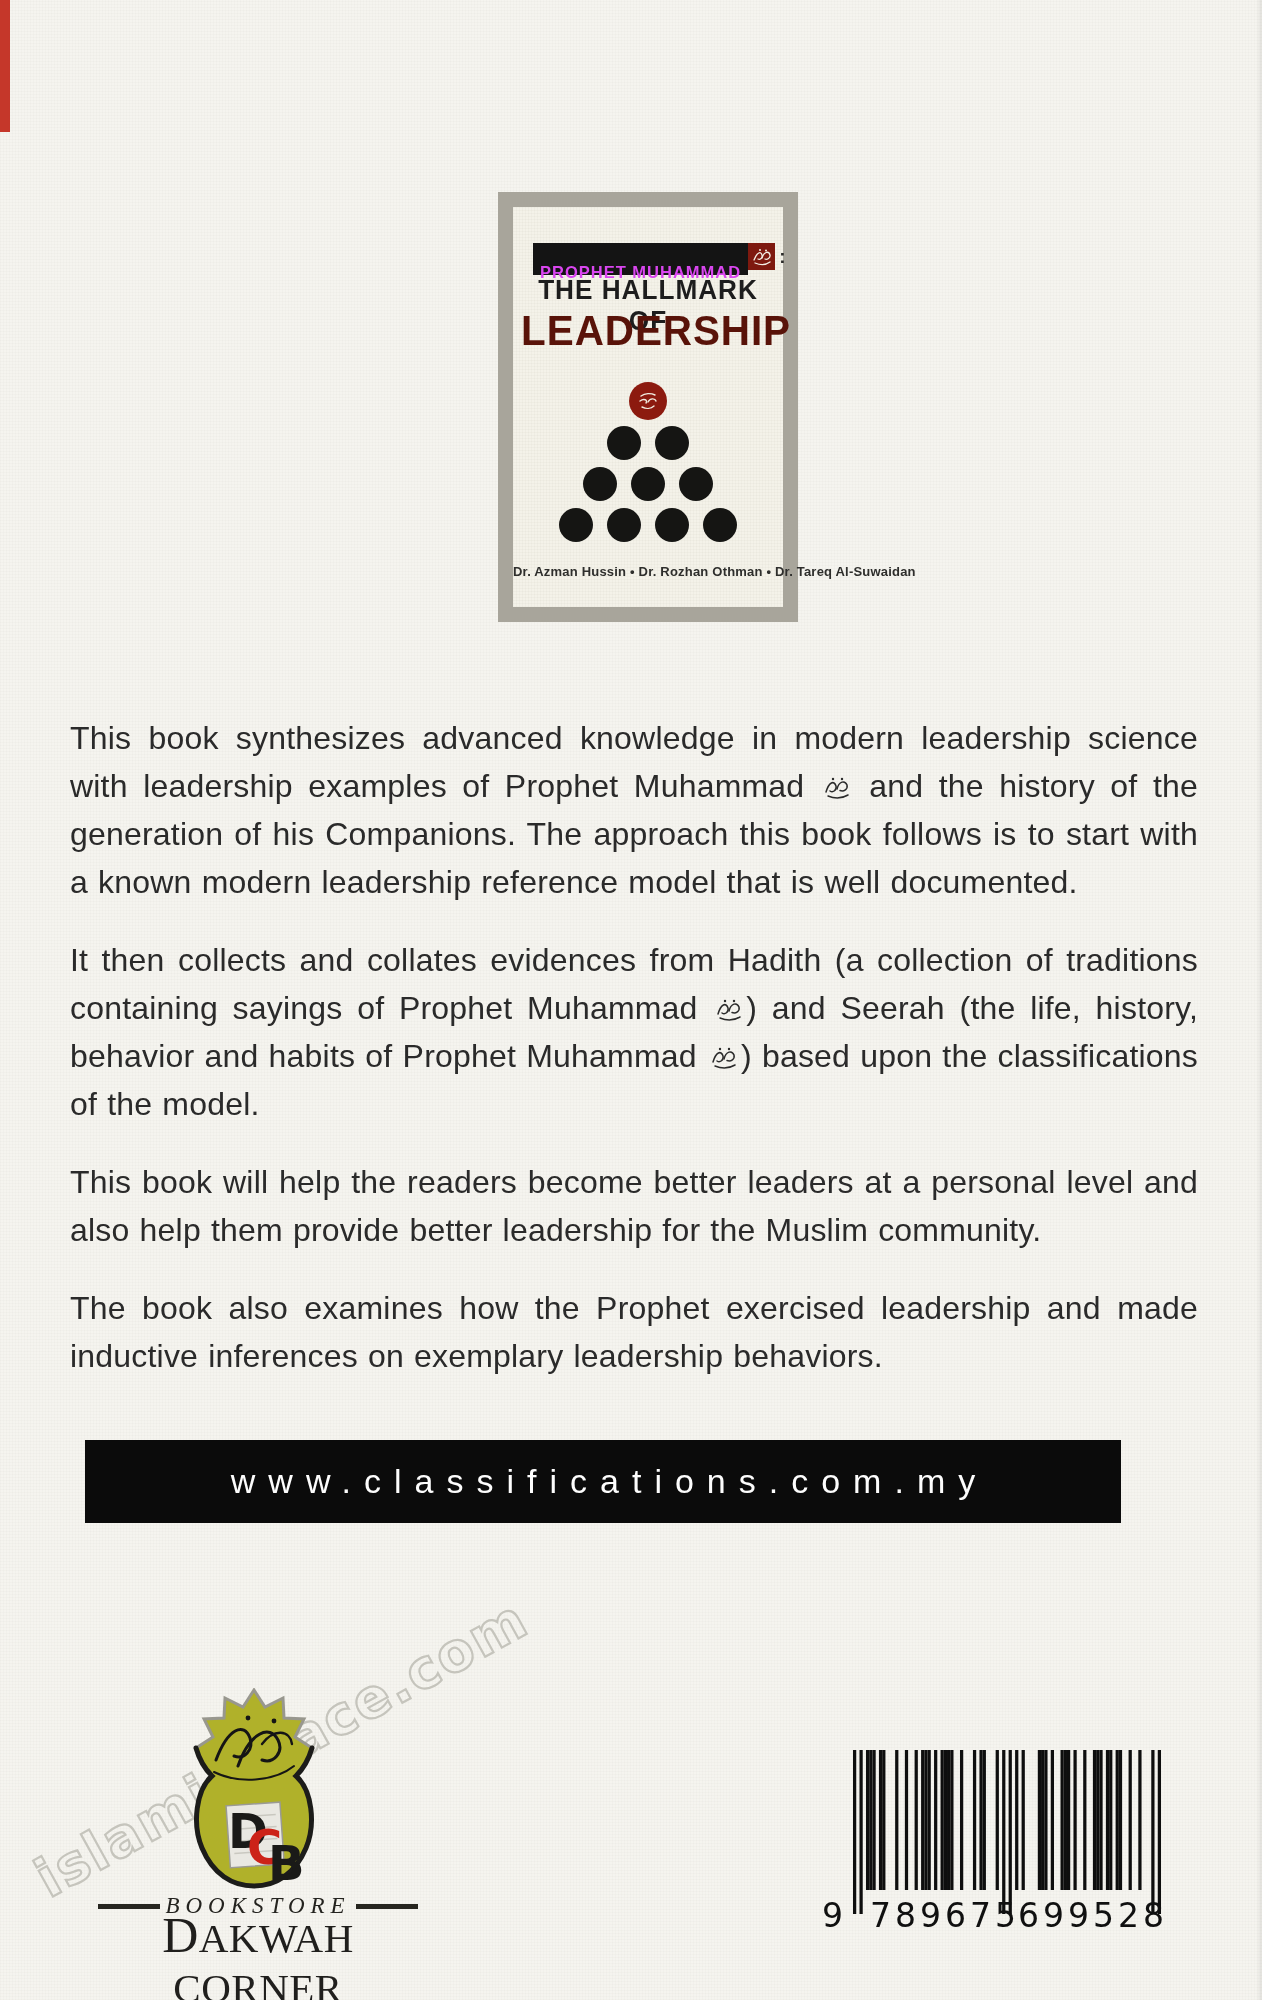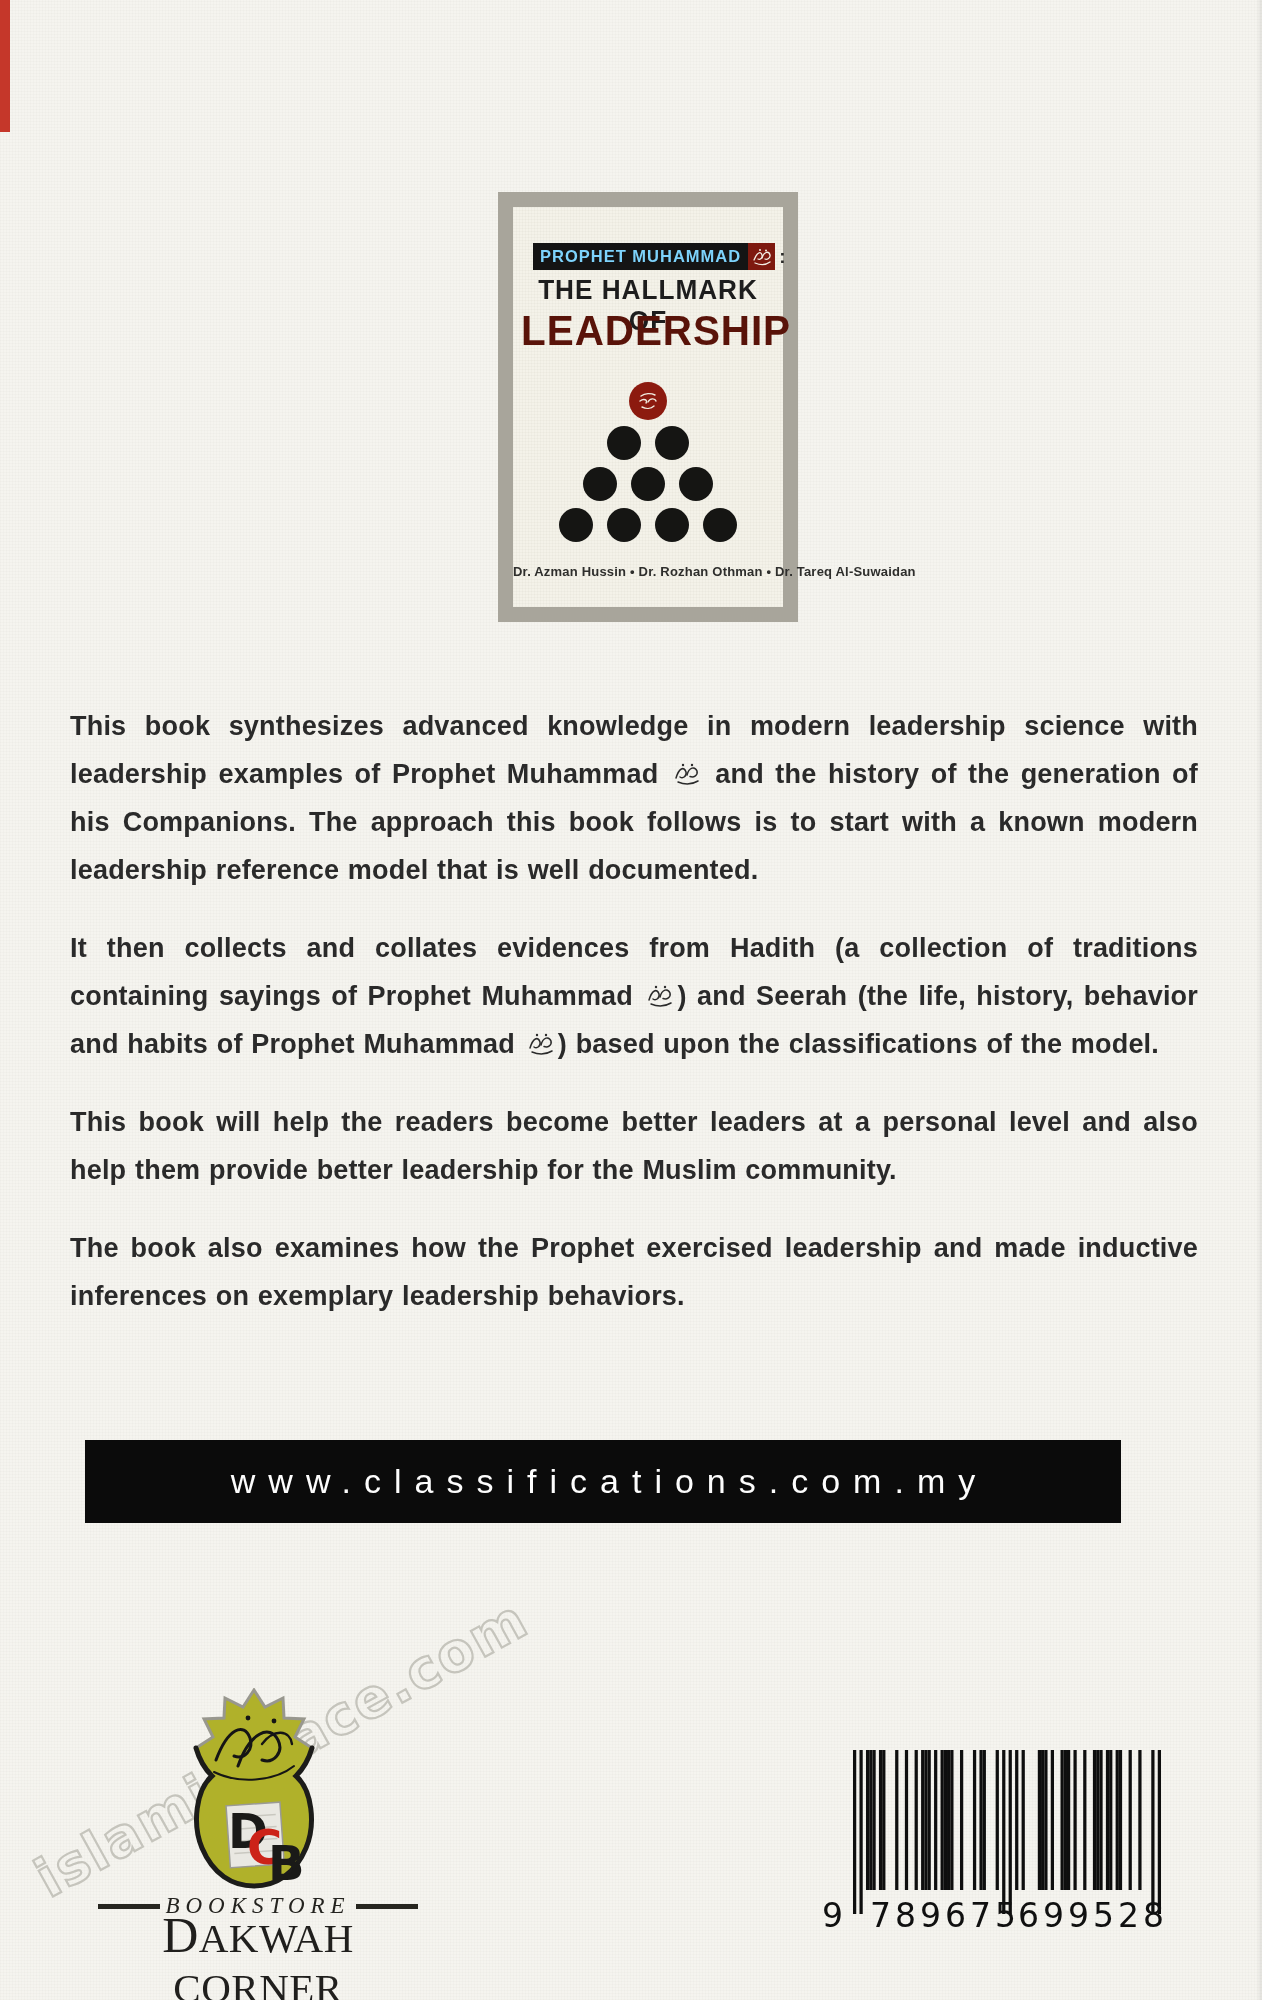--- a/index.html
+++ b/index.html
@@ -15,39 +15,39 @@
   .red-sliver{left:0;top:0;width:10px;height:132px;background:#c5372a;}
   .scan-edge{right:0;top:0;width:6px;height:2000px;background:linear-gradient(to right, rgba(0,0,0,0), rgba(0,0,0,.07));}
 
   
   .cover{left:498px;top:192px;width:270px;height:400px;border:15px solid #a8a59b;
     background:
       repeating-linear-gradient(0deg, rgba(90,85,60,.03) 0 1px, transparent 1px 3px),
       repeating-linear-gradient(90deg, rgba(90,85,60,.03) 0 1px, transparent 1px 3px),
       #f4f2e9;}
   .band-row{position:absolute;left:20px;top:36px;height:27px;display:flex;align-items:stretch;}
-  .band{background:#141414;color:#7dd3fc;font-weight:bold;font-size:16.5px;line-height:27px;
-    letter-spacing:1px;padding:0 7px;white-space:nowrap;font-stretch:condensed;}
+  .band{background:#141414;color:#d946ef;font-weight:bold;font-size:16.5px;line-height:27px;
+    letter-spacing:1px;padding:16px 7px;white-space:nowrap;font-stretch:condensed;}
   .band-seal{width:27px;height:27px;background:#7e190f;display:flex;align-items:center;justify-content:center;}
   .band-colon{color:#2a2a28;font-size:19px;font-weight:bold;line-height:27px;margin-left:4px;}
   .hallmark{left:0;top:68px;width:100%;text-align:center;font-size:27px;font-weight:bold;color:#1d1d1d;
     letter-spacing:1px;transform:scaleX(.97);font-stretch:condensed;}
   .leadership{left:0;top:99px;width:100%;text-align:center;font-size:43px;font-weight:800;color:#591309;
     letter-spacing:1px;transform:scaleX(.94);font-stretch:condensed;}
   .seal{left:116px;top:175px;width:38px;height:38px;border-radius:50%;background:#8c1a0f;
     display:flex;align-items:center;justify-content:center;}
   .pyramid{left:0;top:219px;width:100%;display:flex;flex-direction:column;align-items:center;gap:7px;}
   .dot-row{display:flex;gap:14px;}
   .dot{width:34px;height:34px;border-radius:50%;background:#151513;}
   .cover-authors{left:0;top:357px;width:100%;text-align:center;font-size:13px;font-weight:bold;
     color:#2e2e2c;letter-spacing:.2px;white-space:nowrap;}
 
   
   .description{left:70px;top:698px;width:1128px;}
-  .description p{margin:4px 0 30px 0;font-size:27px;line-height:48px;font-weight:700;
+  .description p{margin:16px 0 30px 0;font-size:32px;line-height:48px;font-weight:400;
     text-align:justify;letter-spacing:.2px;word-spacing:1px;color:#2a2a2a;}
   .pbuh{display:inline-block;vertical-align:-4px;margin:0 2px;}
 
   
   .banner{left:85px;top:1440px;width:1036px;height:83px;background:#0b0b0b;display:flex;
     align-items:center;justify-content:center;}
   .banner span{color:#fdfdfd;font-size:34px;font-weight:300;letter-spacing:13px;padding-left:13px;white-space:nowrap;}
 
   
   .watermark{left:40px;top:1851px;transform:rotate(-29deg);transform-origin:0 50%;

